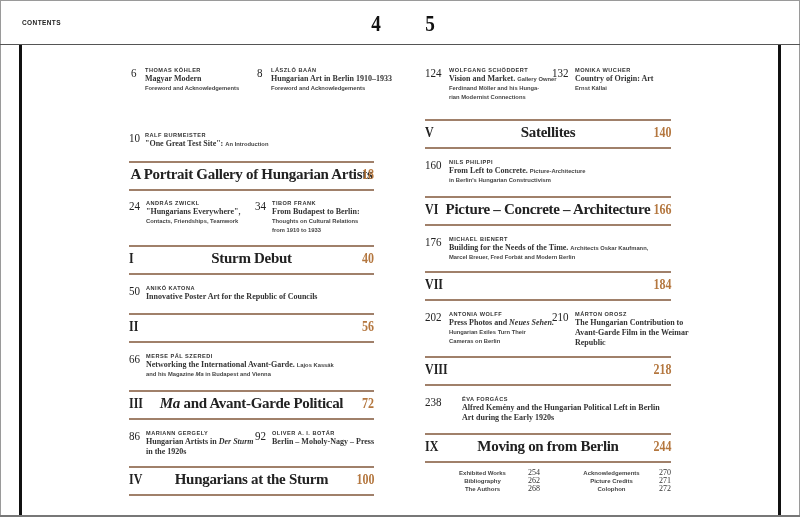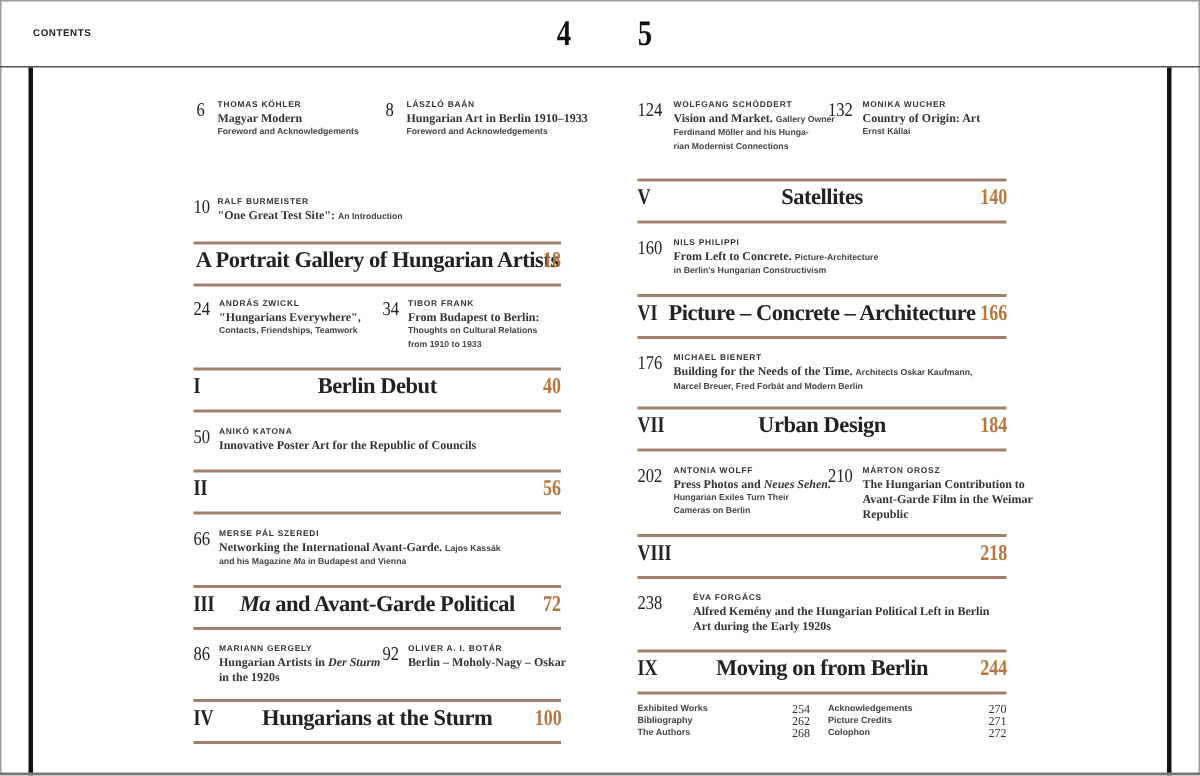--- a/index.html
+++ b/index.html
@@ -19,21 +19,21 @@
   .e-title { font-family:"Liberation Serif", serif; font-size:8px; font-weight:bold; color:#333; line-height:10px; white-space:nowrap; }
   .e-sub { font-size:5.8px; font-weight:bold; color:#444; line-height:8.5px; white-space:nowrap; }
   .e-title .inl { font-family:"Liberation Sans", sans-serif; font-size:5.8px; font-weight:bold; color:#444; }
   .it { font-style:italic; }
 
   .section { position:absolute; height:26px; border-top:2px solid #a0806a; border-bottom:2px solid #a0806a; }
   .s-roman { position:absolute; left:0; top:3px; font-family:"Liberation Serif", serif; font-size:15px; font-weight:bold; color:#222; transform:scaleX(0.8); transform-origin:left top; }
   .s-title { position:absolute; left:0; right:0; top:3px; text-align:center; font-family:"Liberation Serif", serif; font-size:15px; font-weight:bold; color:#222; letter-spacing:-0.3px; }
   .s-page { position:absolute; right:0; top:3px; font-family:"Liberation Serif", serif; font-size:15px; font-weight:bold; color:#b4773f; transform:scaleX(0.8); transform-origin:right top; }
 
-  .back { position:absolute; font-size:6px; font-weight:bold; color:#444; }
+  .back { position:absolute; font-size:6px; font-weight:bold; color:#444;text-align:center; }
   .back-row { height:8px; line-height:8px; position:relative; white-space:nowrap; }
   .back-pg { position:absolute; font-family:"Liberation Serif", serif; font-size:8px; font-weight:normal; color:#333; }
 </style>
 </head>
 <body>
 
 <div class="frame"></div>
 
 <div class="header">
   <div class="hdr-label">CONTENTS</div>
@@ -87,21 +87,21 @@
   <div class="e-body" style="left:17px;">
     <div class="e-author">TIBOR FRANK</div>
     <div class="e-title">From Budapest to Berlin:</div>
     <div class="e-sub">Thoughts on Cultural Relations</div>
     <div class="e-sub">from 1910 to 1933</div>
   </div>
 </div>
 
 <div class="section" style="left:129px; width:245px; top:245px;">
   <div class="s-roman">I</div>
-  <div class="s-title">Berlin Debut</div>
+  <div class="s-title">Sturm Debut</div>
   <div class="s-page">40</div>
 </div>
 <div class="entry" style="left:129px; top:283px;">
   <div class="e-num">50</div>
   <div class="e-body" style="left:17px;">
     <div class="e-author">ANIKÓ KATONA</div>
     <div class="e-title">Innovative Poster Art for the Republic of Councils</div>
   </div>
 </div>
 
@@ -128,21 +128,21 @@
   <div class="e-body" style="left:17px;">
     <div class="e-author">MARIANN GERGELY</div>
     <div class="e-title"><span>Hungarian Artists in </span><span class="it">Der Sturm</span></div>
     <div class="e-title">in the 1920s</div>
   </div>
 </div>
 <div class="entry" style="left:255px; top:428px;">
   <div class="e-num">92</div>
   <div class="e-body" style="left:17px;">
     <div class="e-author">OLIVER A. I. BOTÁR</div>
-    <div class="e-title">Berlin – Moholy-Nagy – Oskar</div>
+    <div class="e-title">Berlin – Moholy-Nagy – Press</div>
   </div>
 </div>
 
 <div class="section" style="left:129px; width:245px; top:466px;">
   <div class="s-roman">IV</div>
   <div class="s-title">Hungarians at the Sturm</div>
   <div class="s-page">100</div>
 </div>
 
 <div class="entry" style="left:425px; top:65px;">
@@ -186,21 +186,20 @@
   <div class="e-num">176</div>
   <div class="e-body" style="left:24px;">
     <div class="e-author">MICHAEL BIENERT</div>
     <div class="e-title"><span>Building for the Needs of the Time.</span> <span class="inl">Architects Oskar Kaufmann,</span></div>
     <div class="e-sub">Marcel Breuer, Fred Forbát and Modern Berlin</div>
   </div>
 </div>
 
 <div class="section" style="left:425px; width:246px; top:271px;">
   <div class="s-roman">VII</div>
-  <div class="s-title">Urban Design</div>
   <div class="s-page">184</div>
 </div>
 <div class="entry" style="left:425px; top:309px;">
   <div class="e-num">202</div>
   <div class="e-body" style="left:24px;">
     <div class="e-author">ANTONIA WOLFF</div>
     <div class="e-title"><span>Press Photos and </span><span class="it">Neues Sehen.</span></div>
     <div class="e-sub">Hungarian Exiles Turn Their</div>
     <div class="e-sub">Cameras on Berlin</div>
   </div>

